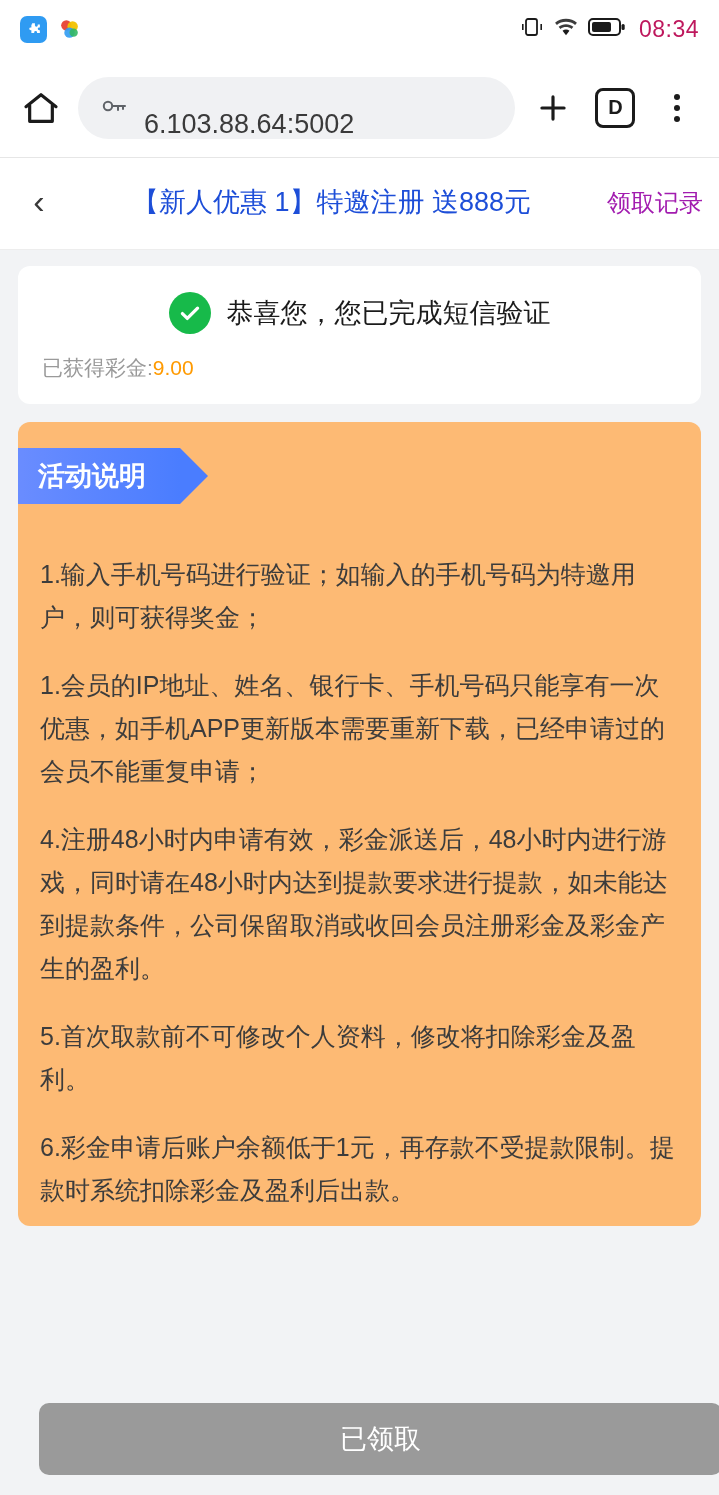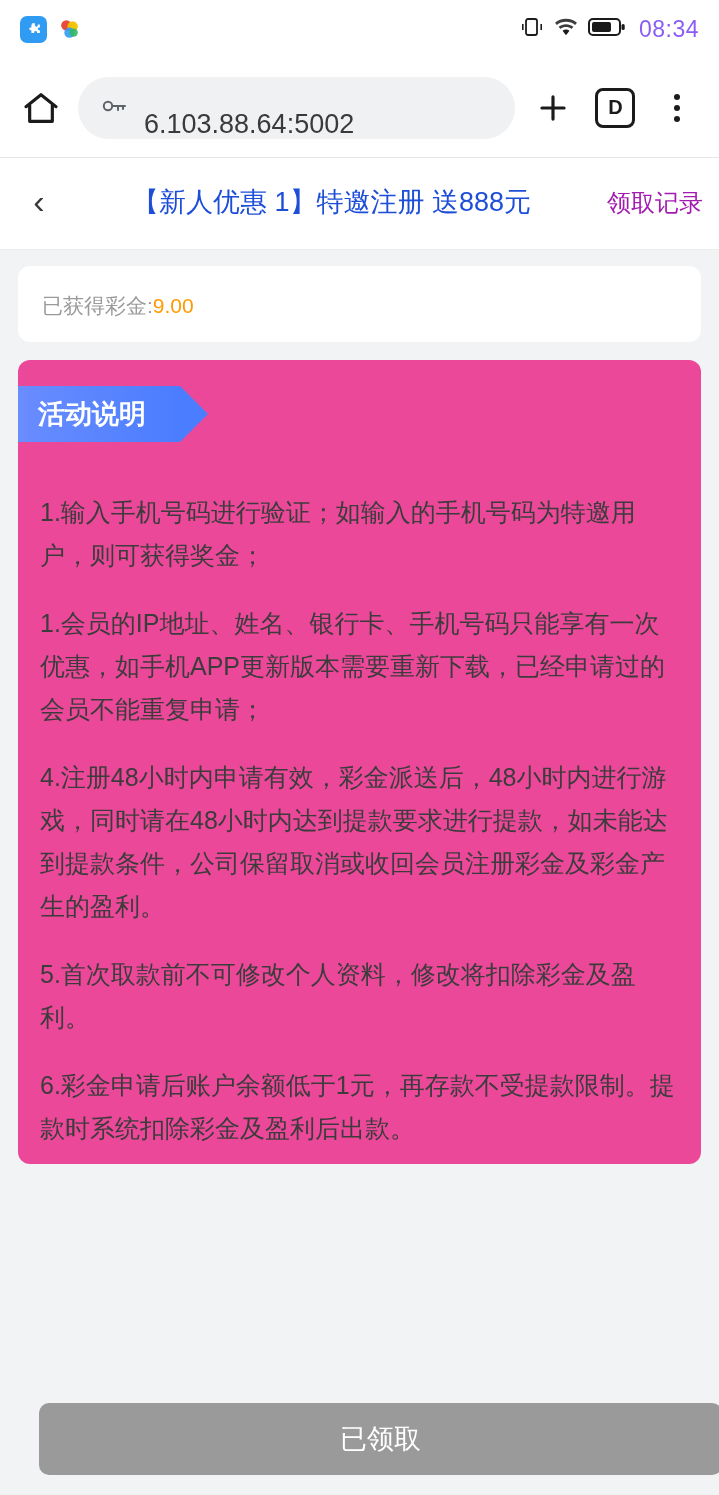--- a/index.html
+++ b/index.html
@@ -43,21 +43,21 @@
   .app-badge.blue { background: #2f9bf2; }
   .app-badge.white { background: #ffffff; }
   .statusbar .right {
     margin-left: auto;
     display: flex;
     align-items: center;
     gap: 9px;
   }
   .sb-clock {
     font-size: 23px;
-    color: #8b5cf6;
+    color: #be185d;
     letter-spacing: .5px;
     margin-left: 4px;
   }
   .icon-vibrate, .icon-wifi, .icon-battery { display: block; }
 
   
   .browserbar {
     height: 100px;
     background: #ffffff;
     display: flex;
@@ -175,21 +175,21 @@
     color: #1b1b1b;
   }
   .award-row {
     font-size: 21px;
     color: #9a9a9a;
   }
   .award-amount { color: #ff9a00; }
 
   
   .rules-card {
-    background: #ec4899;
+    background: #fdba74;
     border-radius: 12px;
     padding: 0 0 10px 0;
     overflow: hidden;
     min-height: 500px;
   }
   .ribbon-wrap {
     padding: 26px 0 10px 0;
   }
   .ribbon {
     position: relative;
@@ -328,20 +328,28 @@
 
   <div class="page-header">
     <span class="back-arrow">‹</span>
     <span class="page-title">【新人优惠 1】特邀注册 送888元</span>
     <span class="header-link">领取记录</span>
   </div>
 
   <div class="content">
 
     <div class="card">
+      <div class="success-row">
+        <span class="check-circle">
+          <svg width="26" height="26" viewBox="0 0 24 24" fill="none" stroke="#ffffff" stroke-width="3" stroke-linecap="round" stroke-linejoin="round">
+              <path d="M5 12.5l4.5 4.5L19 7.5"></path>
+            </svg>
+        </span>
+        <span class="success-text">恭喜您，您已完成短信验证</span>
+      </div>
       <div class="award-row">
         <span>已获得彩金:</span><span class="award-amount">9.00</span>
       </div>
     </div>
 
     <div class="rules-card">
       <div class="ribbon-wrap">
         <span class="ribbon">活动说明</span>
       </div>
       <div class="rules-body">

